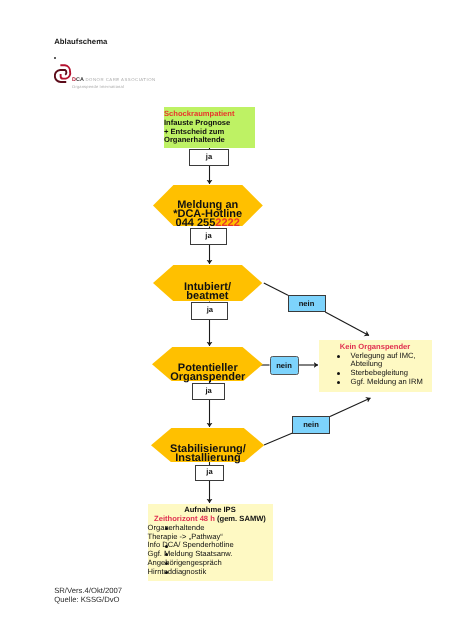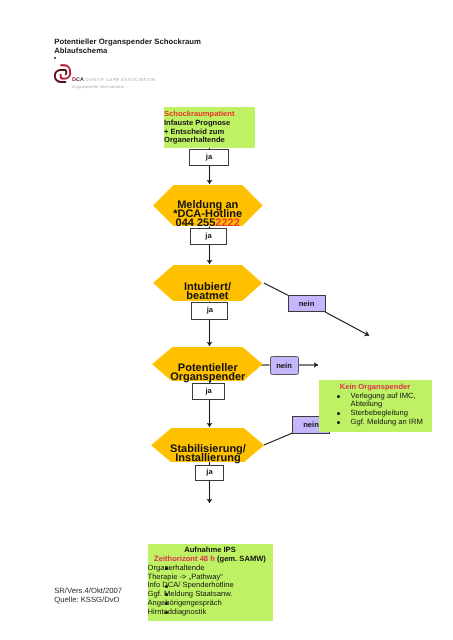--- a/index.html
+++ b/index.html
@@ -18,24 +18,24 @@
            display:flex;flex-direction:column;align-items:flex-start;justify-content:center;}
   .greybox div{font-size:7.6px;font-weight:bold;line-height:8.75px;color:#111;white-space:nowrap;}
   .red, .greybox div.red{color:#e8362c;}
 
   .hex{display:flex;align-items:center;justify-content:center;}
   .hex svg{position:absolute;left:0;top:0;}
   .hex .lbl{position:relative;font-size:11px;font-weight:bold;color:#111;text-align:center;line-height:8.8px;white-space:nowrap;top:9px;}
 
   .jabox{border:1.1px solid #3a3a3a;background:#fff;box-sizing:border-box;display:flex;align-items:center;justify-content:center;
          font-size:7.6px;font-weight:bold;color:#111;}
-  .bluebox{background:#bef264;margin-top:40px;}
+  .bluebox{background:#fef9c3;}
 
   #connectors{left:0;top:0;}
-  .neinbox{border:1.1px solid #3a3a3a;background:#c4b5fd;box-sizing:border-box;display:flex;align-items:center;justify-content:center;
+  .neinbox{border:1.1px solid #3a3a3a;background:#7dd3fc;box-sizing:border-box;display:flex;align-items:center;justify-content:center;
            font-size:7.6px;font-weight:bold;color:#111;}
   .rounded{border-radius:2.5px;border-color:#555;}
   .jabox span{position:relative;top:-1px;}
   #ja1{left:189px;top:149.2px;width:40px;height:17.3px;}
   #ja2{left:190.3px;top:227.5px;width:36.4px;height:17.3px;}
   #ja3{left:191.4px;top:301.7px;width:36.9px;height:18.3px;}
   #ja4{left:191.8px;top:382.9px;width:33.6px;height:16.7px;}
   #ja5{left:194.9px;top:464.8px;width:29.2px;height:16.2px;}
   #nein1{left:287.5px;top:295px;width:38px;height:16.5px;}
   #nein2{left:269.5px;top:355.5px;width:29px;height:19px;}
@@ -66,21 +66,20 @@
   #logo-ca{color:#3a3a3a;}
   #logo-name{color:#a9a9a9;font-weight:normal;font-size:4.3px;letter-spacing:0.5px;position:relative;top:-0.3px;}
   #logo-line2{font-size:4.0px;color:#a9a9a9;letter-spacing:0.18px;margin-top:1.2px;white-space:nowrap;line-height:4.6px;}
 </style>
 </head>
 <body>
 
 <div id="page">
 
   <div class="abs title">
-    <div>Potentieller Organspender Schockraum</div>
     <div>Ablaufschema</div>
   </div>
   <div class="abs asterisk">*</div>
 
   <div class="abs" id="logo">
     <svg width="18" height="20.5" viewBox="0 0 190 215" preserveAspectRatio="none">
 
       <path d="M67 24 H115 A62 62 0 0 1 169 88 A60 60 0 0 1 127 164" fill="none" stroke="#b4122f" stroke-width="20" stroke-linecap="butt" stroke-linejoin="round"></path>
 
       <path d="M129 199 H72 A62 62 0 0 1 9 136 A60 60 0 0 1 64 74 H118 A30 30 0 0 1 118 123" fill="none" stroke="#5c0c1a" stroke-width="20" stroke-linecap="butt" stroke-linejoin="round"></path>

